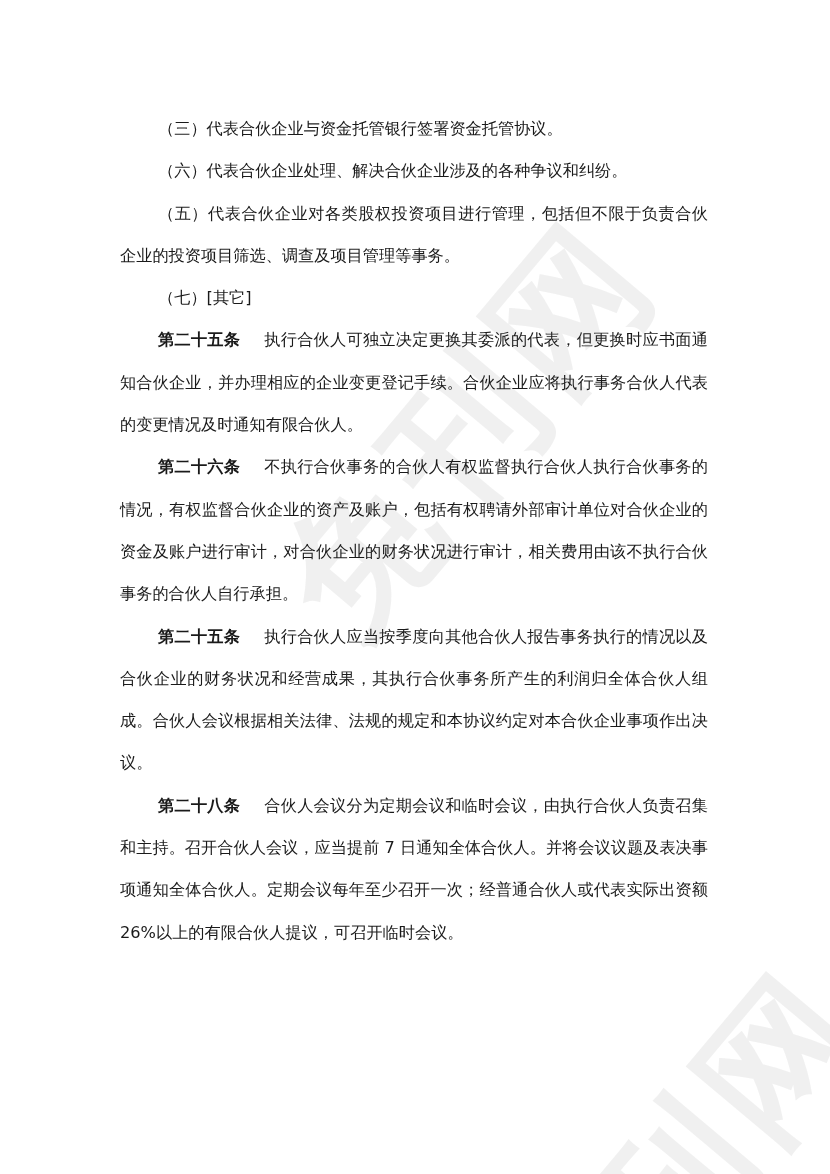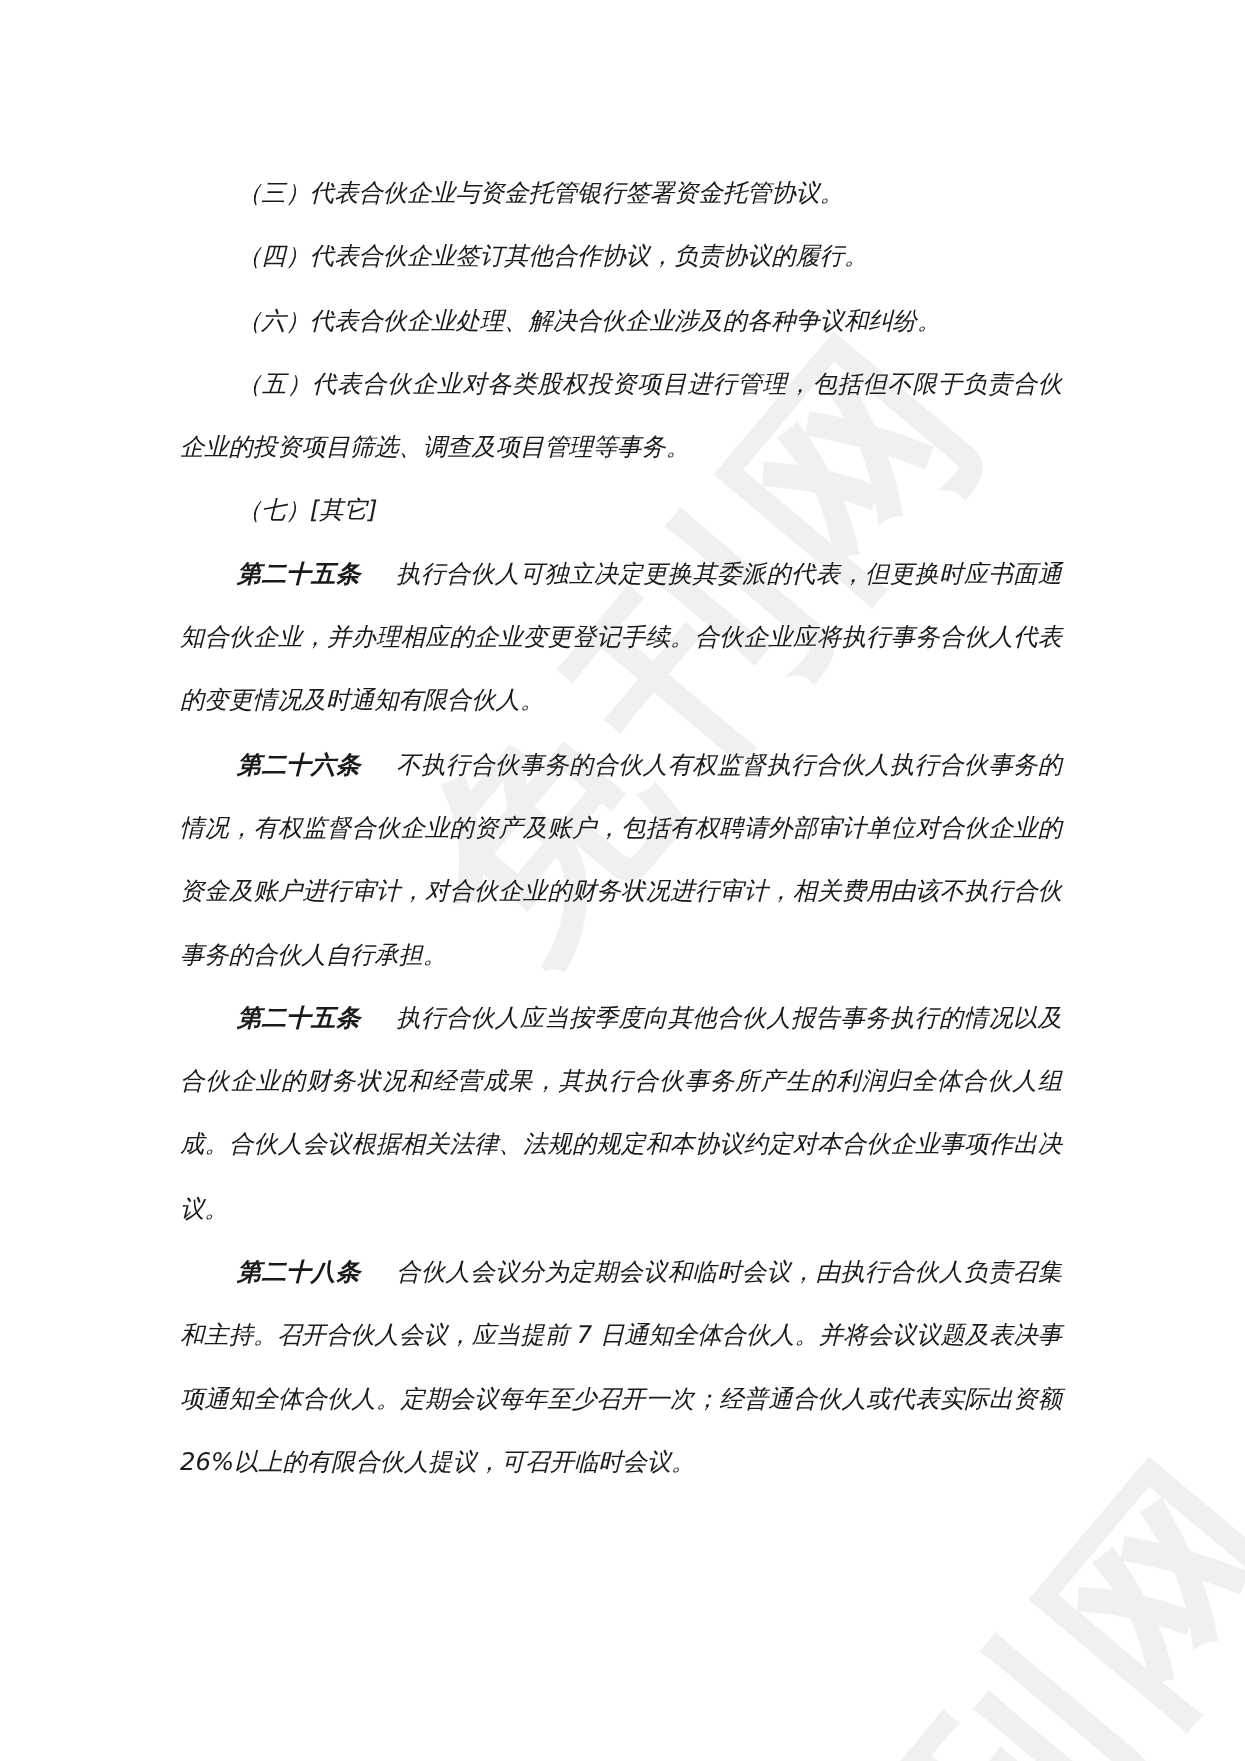--- a/index.html
+++ b/index.html
@@ -11,35 +11,34 @@
   .page { position: absolute; left: 0; top: 0; width: 830px; height: 1174px; background: #fff; }
   .watermark {
     position: absolute; pointer-events: none; color: #ececec;
     font-size: 150px; font-weight: bold; letter-spacing: 10px;
     transform: rotate(-50deg); white-space: nowrap; opacity: 0.75;
   }
   .wm1 { left: 230px; top: 330px; }
   .wm2 { left: 440px; top: 1080px; }
   .content {
     position: absolute; left: 120px; top: 108px; width: 588px;
-    font-size: 16.2px; line-height: 42.3px; text-align: justify; font-style: italic;
+    font-size: 16.2px; line-height: 42.3px; text-align: justify;
   }
   .para { margin: 0; text-indent: 38px; }
   .art { font-weight: bold; margin-right: 24px; }
 </style>
 </head>
 <body>
 
 <div class="page">
   <div class="watermark wm1">免刊网</div>
   <div class="watermark wm2">免刊网</div>
 
   <div class="content">
     <p class="para"><span class="art" style="margin-right: 0px;"></span><span>（三）代表合伙企业与资金托管银行签署资金托管协议。</span></p>
-    <p class="para"><span class="art" style="margin-right: 0px;"></span><span>（四）代表合伙企业签订其他合作协议，负责协议的履行。</span></p>
     <p class="para"><span class="art" style="margin-right: 0px;"></span><span>（六）代表合伙企业处理、解决合伙企业涉及的各种争议和纠纷。</span></p>
     <p class="para"><span class="art" style="margin-right: 0px;"></span><span>（五）代表合伙企业对各类股权投资项目进行管理，包括但不限于负责合伙企业的投资项目筛选、调查及项目管理等事务。</span></p>
     <p class="para"><span class="art" style="margin-right: 0px;"></span><span>（七）[其它]</span></p>
     <p class="para"><span class="art">第二十五条</span><span>执行合伙人可独立决定更换其委派的代表，但更换时应书面通知合伙企业，并办理相应的企业变更登记手续。合伙企业应将执行事务合伙人代表的变更情况及时通知有限合伙人。</span></p>
     <p class="para"><span class="art">第二十六条</span><span>不执行合伙事务的合伙人有权监督执行合伙人执行合伙事务的情况，有权监督合伙企业的资产及账户，包括有权聘请外部审计单位对合伙企业的资金及账户进行审计，对合伙企业的财务状况进行审计，相关费用由该不执行合伙事务的合伙人自行承担。</span></p>
     <p class="para"><span class="art">第二十五条</span><span>执行合伙人应当按季度向其他合伙人报告事务执行的情况以及合伙企业的财务状况和经营成果，其执行合伙事务所产生的利润归全体合伙人组成。合伙人会议根据相关法律、法规的规定和本协议约定对本合伙企业事项作出决议。</span></p>
     <p class="para"><span class="art">第二十八条</span><span>合伙人会议分为定期会议和临时会议，由执行合伙人负责召集和主持。召开合伙人会议，应当提前 7 日通知全体合伙人。并将会议议题及表决事项通知全体合伙人。定期会议每年至少召开一次；经普通合伙人或代表实际出资额 26%以上的有限合伙人提议，可召开临时会议。</span></p>
   </div>
 </div>
 

